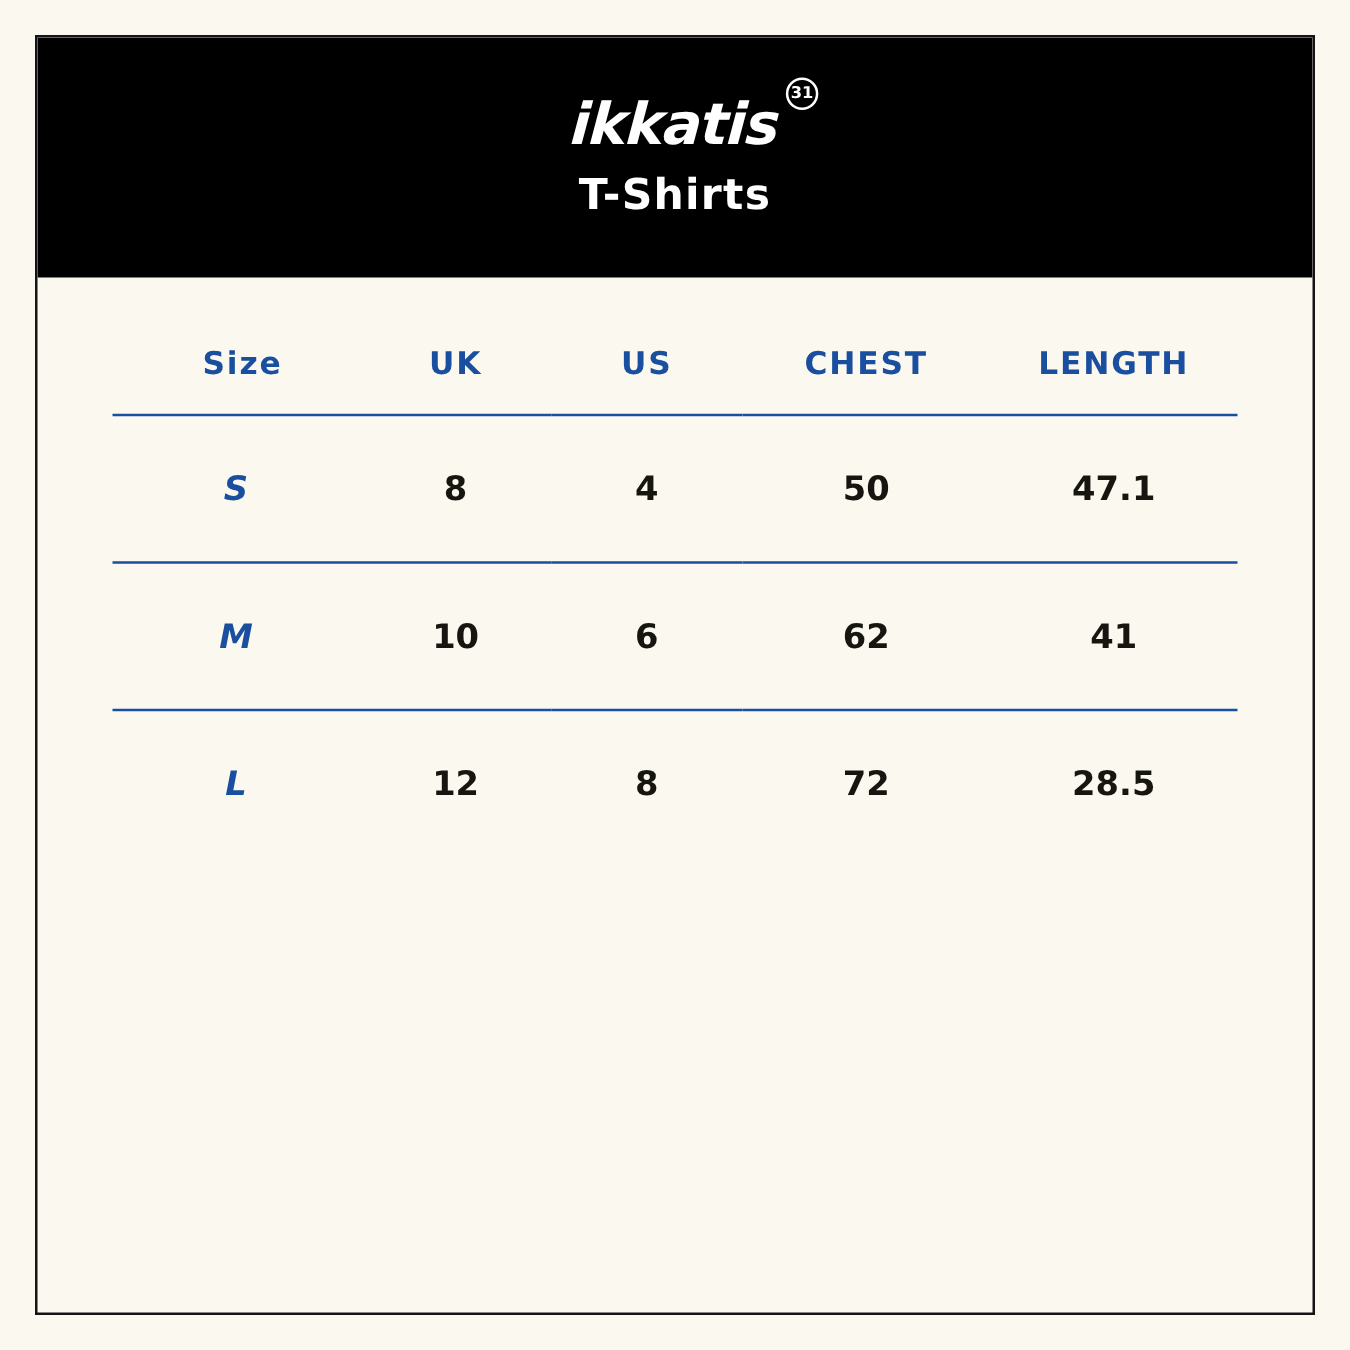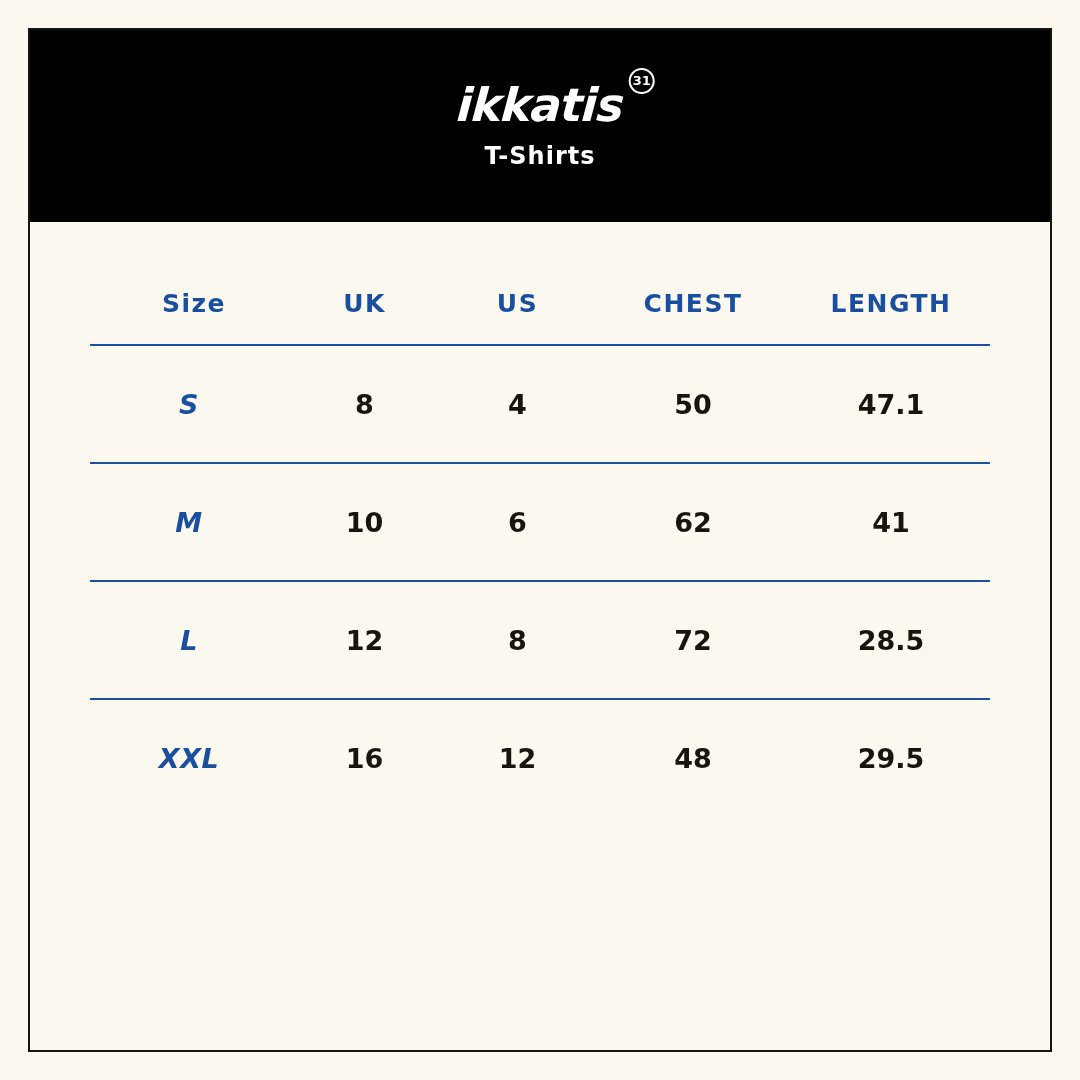--- a/index.html
+++ b/index.html
@@ -61,27 +61,27 @@
     font-size: 13px;
     font-style: normal;
     font-weight: bold;
     line-height: 22px;
     text-align: center;
     letter-spacing: 0;
     transform: skewX(4deg);
   }
   .header-title {
     color: #ffffff;
-    font-size: 24px;
+    font-size: 34px;
     font-weight: bold;
     letter-spacing: 1px;
   }
   .table-wrap {
     position: absolute;
-    top: 205px;
+    top: 192px;
     left: 0;
     width: 1020px;
     padding: 40px 60px 0 60px;
   }
   table {
     width: 100%;
     border-collapse: collapse;
     table-layout: fixed;
   }
   col.c-size   { width: 22%; }
@@ -165,25 +165,18 @@
             <td>62</td>
             <td>41</td>
           </tr>
           <tr>
             <td class="size-cell">L</td>
             <td>12</td>
             <td>8</td>
             <td>72</td>
             <td>28.5</td>
           </tr>
-          <tr>
-            <td class="size-cell">XXL</td>
-            <td>16</td>
-            <td>12</td>
-            <td>48</td>
-            <td>29.5</td>
-          </tr>
         </tbody>
       </table>
     </div>
 
   </div>
 </div>
 
 </body></html>

